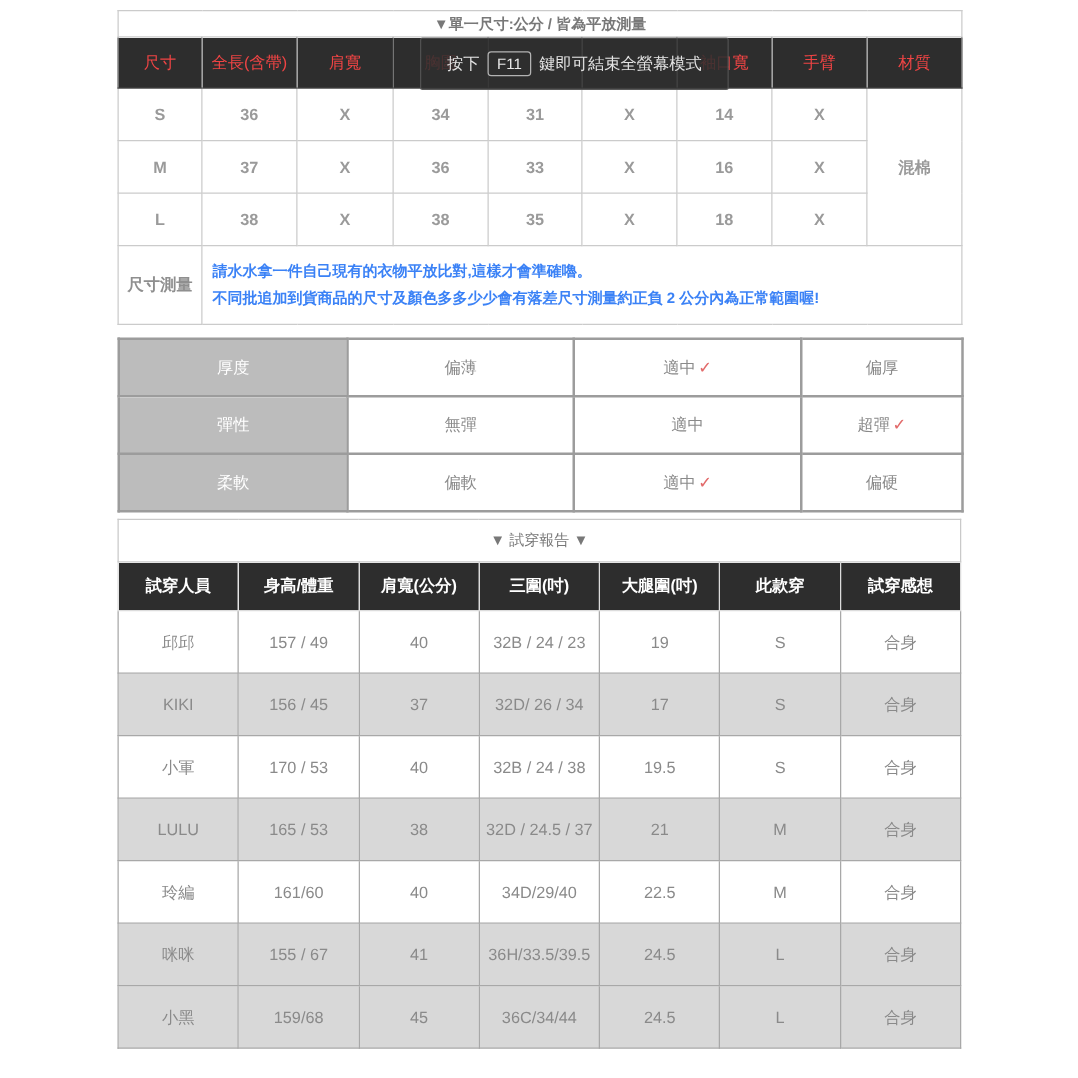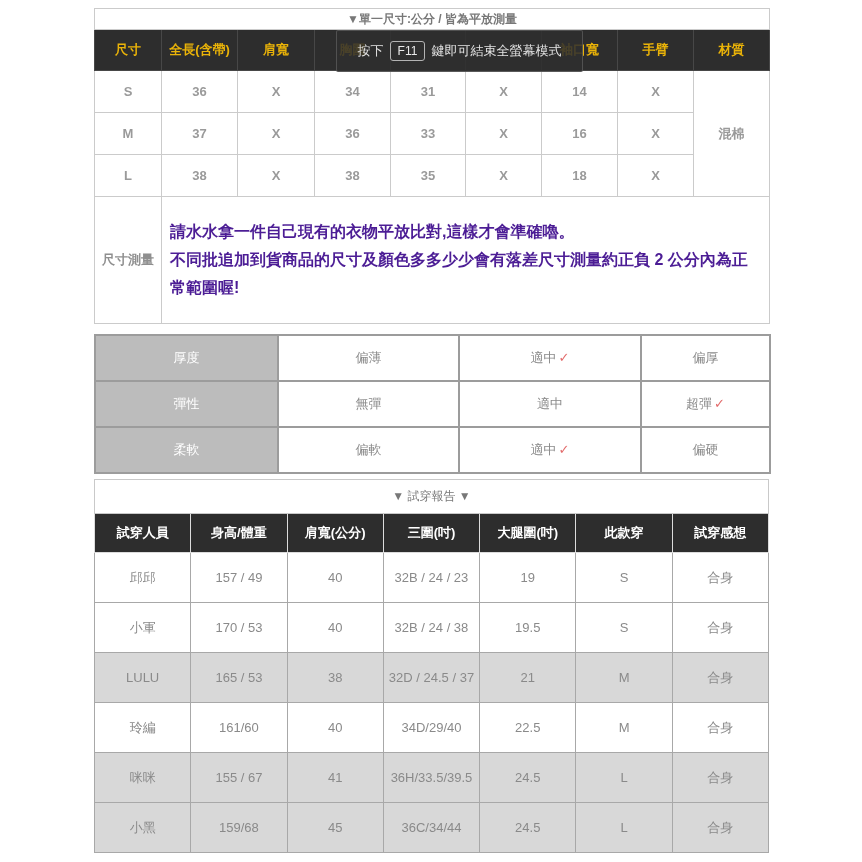--- a/index.html
+++ b/index.html
@@ -6,24 +6,24 @@
   html,body { width:862px; height:862px; background:#ffffff;
     font-family:"Liberation Sans","DejaVu Sans",sans-serif; }
   .wrap { position:absolute; left:94px; top:8px; width:675px; }
 
   table { border-collapse:collapse; table-layout:fixed; width:675px; }
   td, th { text-align:center; vertical-align:middle; font-weight:normal; overflow:hidden; }
 
   
   .t1 td, .t1 th { border:1px solid #cbcbcb; font-size:13px; color:#9a9a9a;font-weight:bold; }
   .t1 .t-title { height:21px; font-size:12px; color:#787878; background:#fff; }
-  .t1 tr.dark th { height:41px; background:#2d2d2d; color:#eab308; font-weight:bold; border-color:#474747;margin-top:21px; }
+  .t1 tr.dark th { height:41px; background:#2d2d2d; color:#ef4444; font-weight:normal; border-color:#474747;margin-top:21px; }
   .t1 tbody.vals td { height:42px; background:#fff; }
   .t1 .measure-label { height:63px; color:#8f8f8f; }
-  .t1 .measure-note { text-align:left; padding:21px 8px; color:#4c1d95; font-size:16px; line-height:1.75; }
+  .t1 .measure-note { text-align:left; padding:1px 8px; color:#3b82f6; font-size:12px; line-height:1.75; }
 
   
   .toast { position:absolute; left:336px; top:30px; width:247px; height:42px; z-index:10;
     background:rgba(46,46,46,0.86); border:1px solid rgba(96,96,96,0.7); border-radius:2px;
     display:flex; align-items:center; justify-content:center;
     color:#e3e3e3; font-size:13px; white-space:nowrap; }
   .toast .fkey { display:inline-block; border:1px solid #b3b3b3; border-radius:3px;
     padding:2px 7px; margin:0 6px; font-size:12px; color:#e9e9e9; }
 
   
@@ -165,20 +165,29 @@
     <tbody class="vals" id="t3-body">
         <tr>
           <td>邱邱</td>
           <td>157 / 49</td>
           <td>40</td>
           <td>32B / 24 / 23</td>
           <td>19</td>
           <td>S</td>
           <td>合身</td>
         </tr>
+        <tr class="shaded">
+          <td>KIKI</td>
+          <td>156 / 45</td>
+          <td>37</td>
+          <td>32D/ 26 / 34</td>
+          <td>17</td>
+          <td>S</td>
+          <td>合身</td>
+        </tr>
         <tr>
           <td>小軍</td>
           <td>170 / 53</td>
           <td>40</td>
           <td>32B / 24 / 38</td>
           <td>19.5</td>
           <td>S</td>
           <td>合身</td>
         </tr>
         <tr class="shaded">

